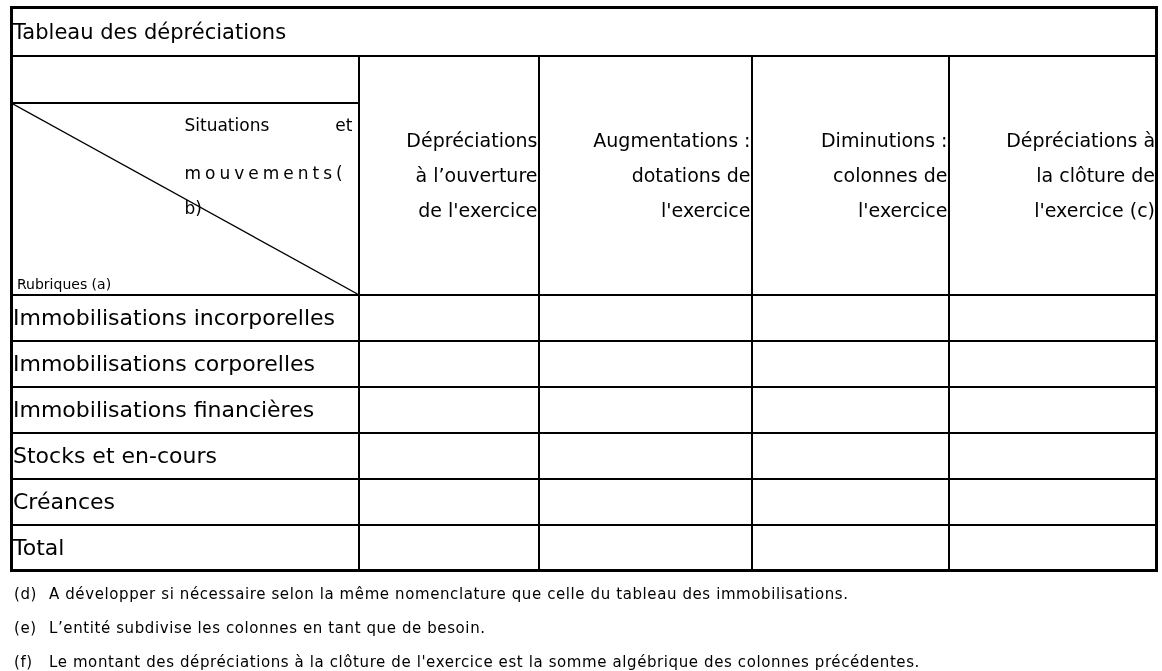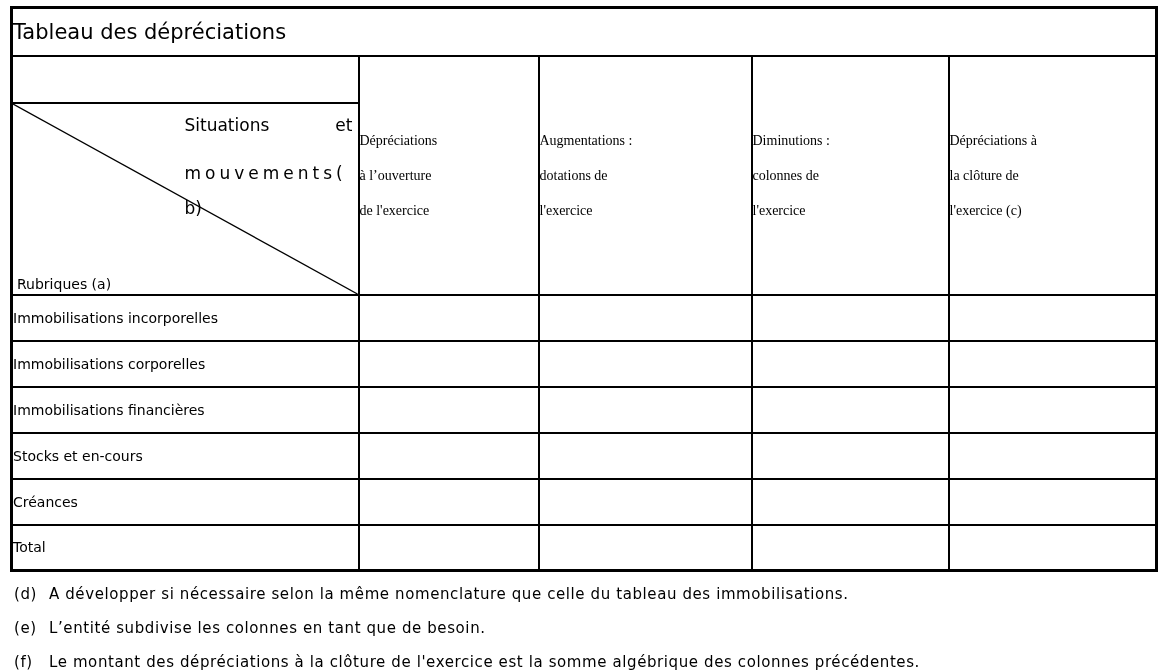--- a/index.html
+++ b/index.html
@@ -51,29 +51,28 @@
   }
   .situations .l1 { text-align: justify; text-align-last: justify; }
   .situations .l2 { letter-spacing: 4px; margin-top: 13px; }
   .rubriques {
     position: absolute;
     left: 4px; bottom: 2px;
     font-size: 14px;
     white-space: nowrap;
   }
   .col-head {
-    font-size: 14px;
-    text-align: left;
+    font-size: 19px;
+    text-align: right;
     line-height: 35px;
     padding: 0 4px;
-    font-family: Liberation Serif, serif;
   }
   .body-row td { height: 46px; }
   .row-label {
-    font-size: 14px;
+    font-size: 22px;
     padding-left: 5px;
     text-align: left;
     white-space: nowrap;
   }
   .notes {
     margin-top: 12px;
     padding-left: 4px;
     font-size: 15px;
     letter-spacing: 0.6px;
   }

